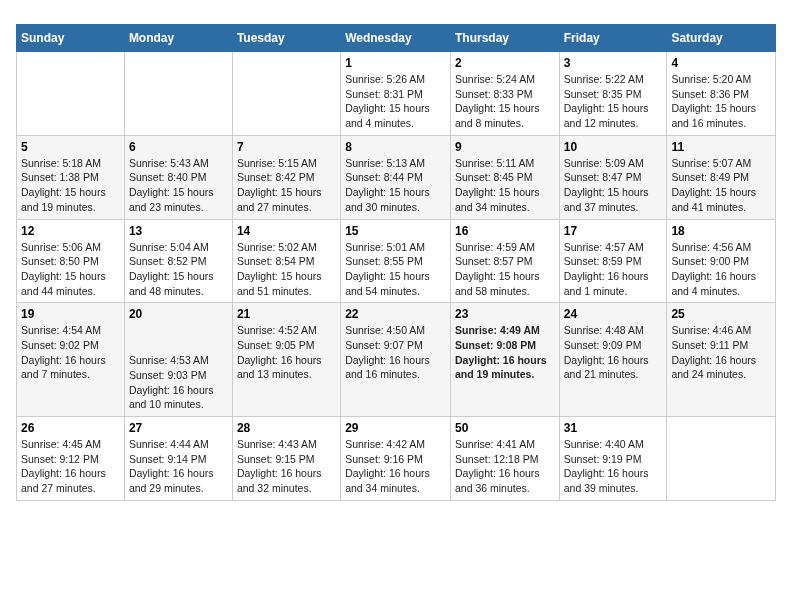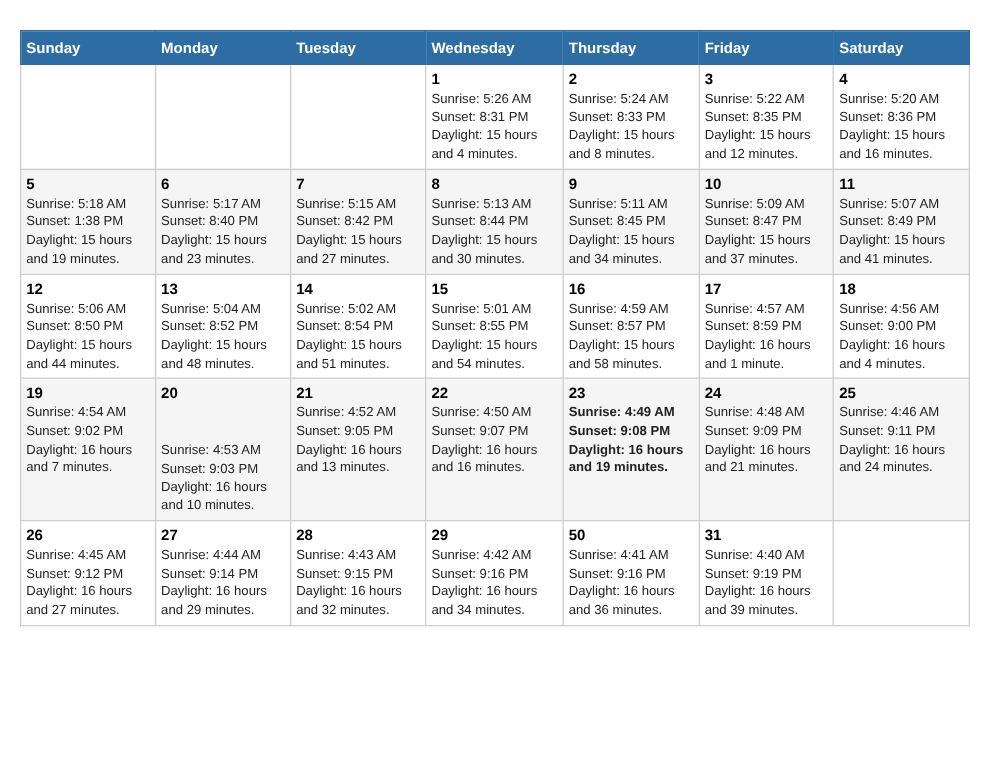--- a/index.html
+++ b/index.html
@@ -125,21 +125,21 @@
       </tr>
       <tr>
         <td>
           <span class="day-number">5</span>
           <div class="day-info" style="white-space: pre-line;">Sunrise: 5:18 AM
 Sunset: 1:38 PM
 Daylight: 15 hours and 19 minutes.</div>
         </td>
         <td>
           <span class="day-number">6</span>
-          <div class="day-info" style="white-space: pre-line;">Sunrise: 5:17 AM
+          <div class="day-info" style="white-space: pre-line;">Sunrise: 5:43 AM
 Sunset: 8:40 PM
 Daylight: 15 hours and 23 minutes.</div>
         </td>
         <td>
           <span class="day-number">7</span>
           <div class="day-info" style="white-space: pre-line;">Sunrise: 5:15 AM
 Sunset: 8:42 PM
 Daylight: 15 hours and 27 minutes.</div>
         </td>
         <td>
@@ -276,21 +276,21 @@
         </td>
         <td>
           <span class="day-number">29</span>
           <div class="day-info" style="white-space: pre-line;">Sunrise: 4:42 AM
 Sunset: 9:16 PM
 Daylight: 16 hours and 34 minutes.</div>
         </td>
         <td>
           <span class="day-number">50</span>
           <div class="day-info" style="white-space: pre-line;">Sunrise: 4:41 AM
-Sunset: 9:16 PM
+Sunset: 12:18 PM
 Daylight: 16 hours and 36 minutes.</div>
         </td>
         <td>
           <span class="day-number">31</span>
           <div class="day-info" style="white-space: pre-line;">Sunrise: 4:40 AM
 Sunset: 9:19 PM
 Daylight: 16 hours and 39 minutes.</div>
         </td>
         <td class="empty-cell"></td>
       </tr>

